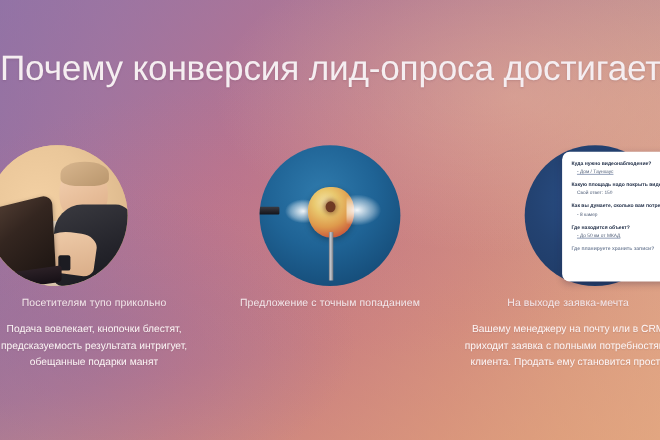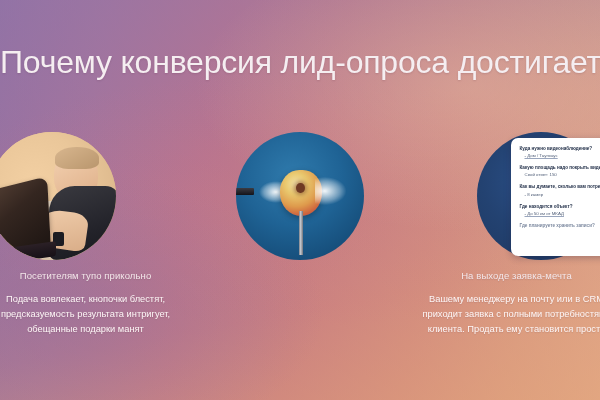--- a/index.html
+++ b/index.html
@@ -255,20 +255,21 @@
       <div class="circle-wrap">
         <div class="circle c2">
           <div class="barrel"></div>
           <div class="splash-l"></div>
           <div class="apple"></div>
           <div class="apple-dimple"></div>
           <div class="splash-r"></div>
           <div class="stand"></div>
         </div>
       </div>
+      <div class="caption">Предложение с точным попаданием</div>
     </div>
 
     <div class="col">
       <div class="circle-wrap">
         <div class="circle c3"></div>
         <div class="card">
 
           <div class="qblock">
             <p class="q">Куда нужно видеонаблюдение?</p>
             <p class="a ul">- Дом / Таунхаус</p>

